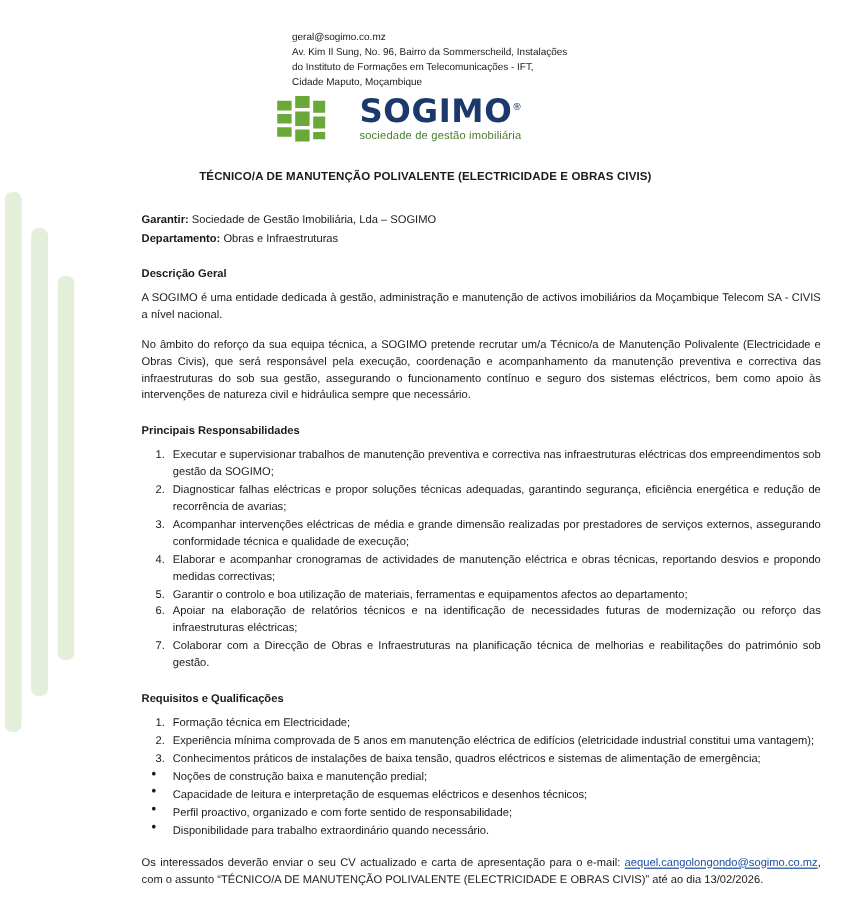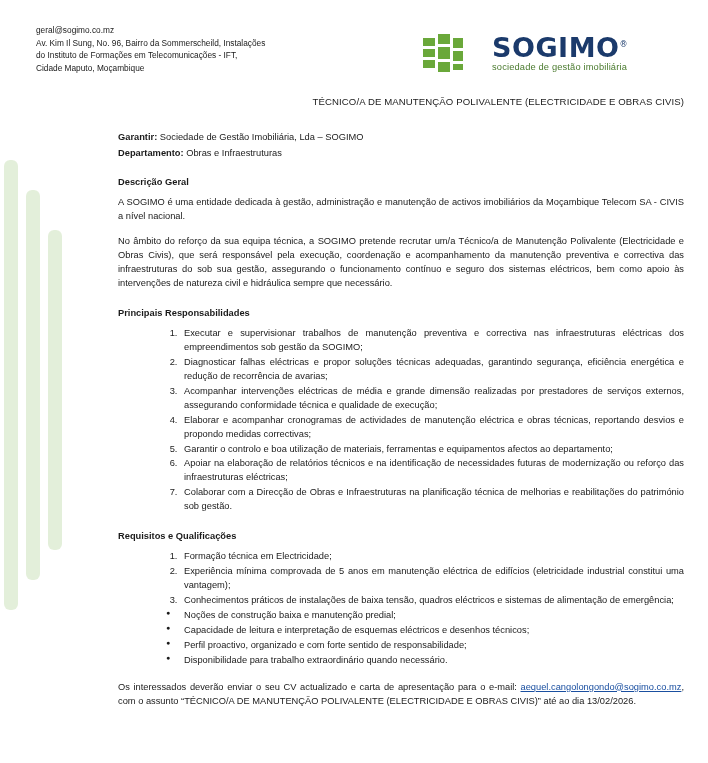--- a/index.html
+++ b/index.html
@@ -19,22 +19,23 @@
     position: relative;
     width: 708px;
     height: 763px;
     box-sizing: border-box;
   }
 
   
   .header {
     display: flex;
     justify-content: space-between;
-    align-items: flex-end;
+    align-items: center;
     padding: 22px 28px 0 36px;
+    flex-direction: column;
   }
   .contact-block {
     font-size: 8.3px;
     line-height: 1.52;
     color: #1a1a1a;
     padding-top: 2px;
     max-width: 300px;
   }
   .contact-block .line {
     white-space: nowrap;
@@ -75,22 +76,22 @@
     letter-spacing: 0.15px;
   }
 
   
   .content {
     padding: 0 24px 0 118px;
     margin-top: 22px;
   }
   .doc-title {
     font-size: 9.6px;
-    font-weight: normal;
-    text-align: right;
+    font-weight: bold;
+    text-align: left;
     margin: 0 0 24px 48px;
     letter-spacing: 0.1px;
   }
   .meta p {
     margin: 0 0 2px 0;
     font-size: 9.3px;
     line-height: 1.45;
   }
   .meta b { font-weight: bold; }
 
@@ -108,21 +109,20 @@
   ol.num, ul.bul {
     margin: 0 0 0 0;
     padding-left: 22px;
     font-size: 9.3px;
     line-height: 1.5;
   }
   ol.num li, ul.bul li {
     margin-bottom: 1px;
     text-align: justify;
     padding-left: 4px;
-    margin-left: 40px;
   }
   ul.bul { list-style: none; padding-left: 22px; }
   ul.bul li { position: relative; }
   ul.bul li::before {
     content: "\25CF";
     position: absolute;
     left: -14px;
     top: -0.5px;
     font-size: 7px;
   }

